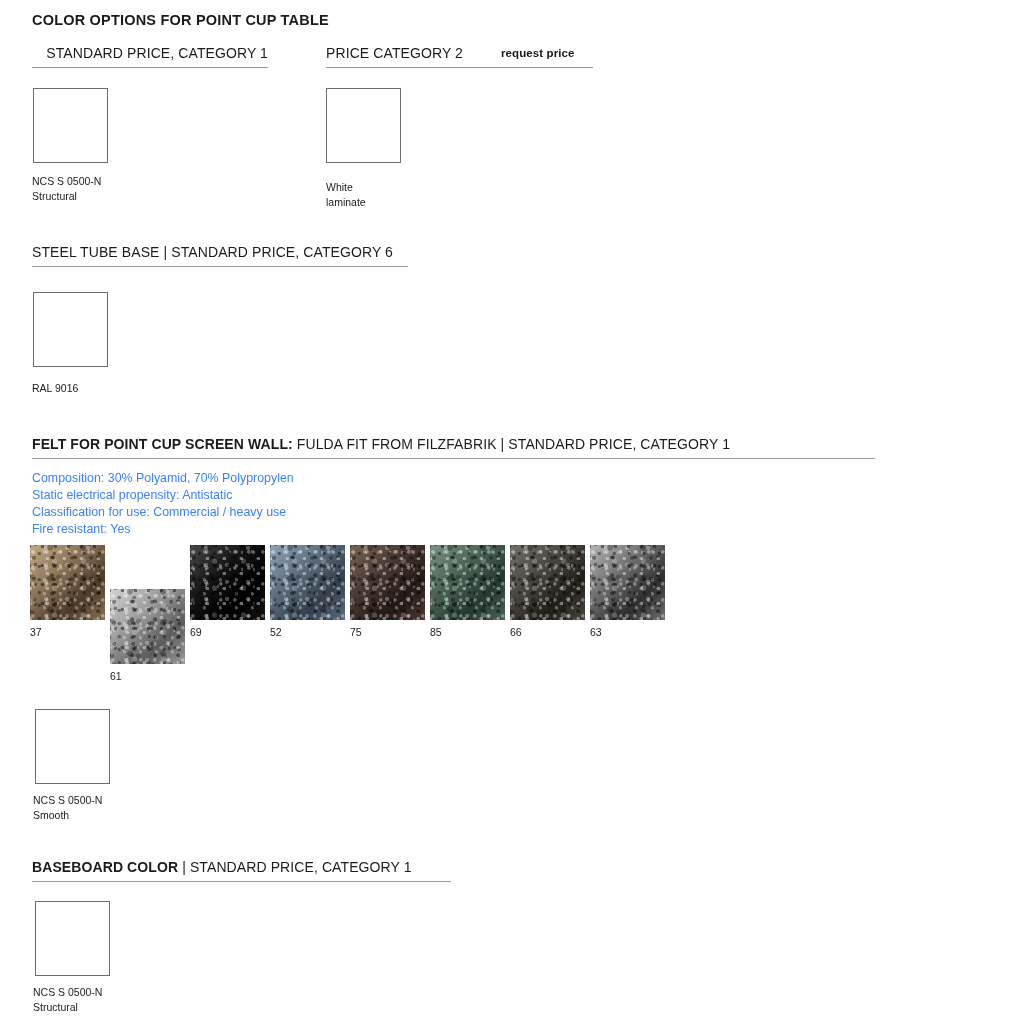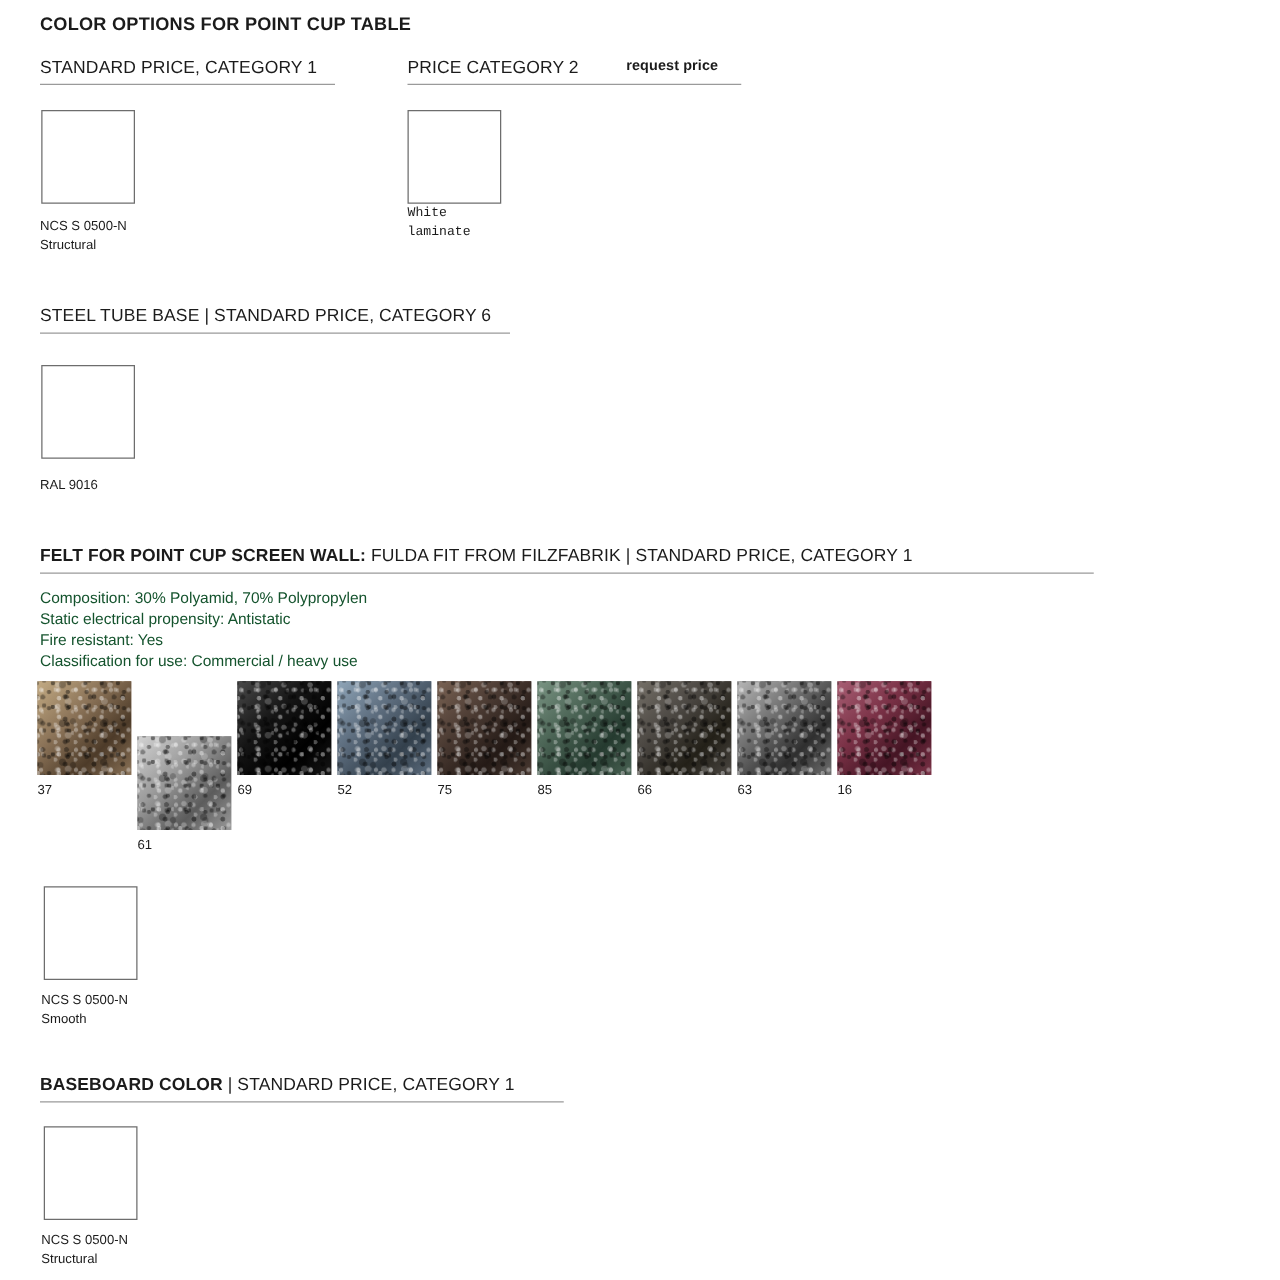--- a/index.html
+++ b/index.html
@@ -55,21 +55,21 @@
     letter-spacing: 0.1px;
     white-space: nowrap;
   }
 
   .spec-list {
     position: absolute;
     left: 32px;
     top: 470px;
     font-size: 12.4px;
     line-height: 17px;
-    color: #14532d;
+    color: #3b82f6;
   }
   .spec-list div { white-space: nowrap; }
 
   
   .swatch-white {
     position: absolute;
     background: #ffffff;
     border: 1px solid #6d6d6d;
     box-sizing: border-box;
   }
@@ -142,59 +142,59 @@
     color: #1b1b1b;
   }
 </style>
 </head>
 <body>
 
 <div class="page">
 
   <div class="doc-title">COLOR OPTIONS FOR POINT CUP TABLE</div>
 
-  <div class="rule-head" style="left:32px; top:44px; width:236px;">
+  <div class="rule-head" style="left:32px; top:44px; width:236px;text-align:right;">
     <span class="n">STANDARD PRICE, CATEGORY 1</span>
   </div>
 
   <div class="rule-head" style="left:326px; top:44px; width:267px;">
     <span class="n">PRICE CATEGORY 2</span>
   </div>
   <div class="tiny-bold" style="left:501px; top:47px;">request price</div>
 
   <div class="swatch-white" style="left:33px; top:88px; width:75px; height:75px;"></div>
   <div class="swatch-caption" style="left:32px; top:174px;">
     <div>NCS S 0500-N</div>
     <div>Structural</div>
   </div>
 
   <div class="swatch-white" style="left:326px; top:88px; width:75px; height:75px;"></div>
-  <div class="swatch-caption" style="left:326px; top:164px;font-family:Liberation Mono, monospace;">
+  <div class="swatch-caption" style="left:326px; top:180px;">
     <div>White</div>
     <div>laminate</div>
   </div>
 
   <div class="rule-head" style="left:32px; top:243px; width:376px;">
     <span class="n">STEEL TUBE BASE | STANDARD PRICE, CATEGORY 6</span>
   </div>
 
   <div class="swatch-white" style="left:33px; top:292px; width:75px; height:75px;"></div>
   <div class="swatch-caption" style="left:32px; top:381px;">
     <div>RAL 9016</div>
   </div>
 
   <div class="rule-head" style="left:32px; top:435px; width:843px;">
     <span class="b">FELT FOR POINT CUP SCREEN WALL:</span><span class="n"> FULDA FIT FROM FILZFABRIK | STANDARD PRICE, CATEGORY 1</span>
   </div>
 
   <div class="spec-list">
     <div>Composition: 30% Polyamid, 70% Polypropylen</div>
     <div>Static electrical propensity: Antistatic</div>
+    <div>Classification for use: Commercial / heavy use</div>
     <div>Fire resistant: Yes</div>
-    <div>Classification for use: Commercial / heavy use</div>
   </div>
 
   <div class="felt-row" id="felt-row">
       <div class="felt-item" style="left: 0px;">
         <div class="felt-chip" style="background-color: rgb(138, 114, 87); background-image: linear-gradient(135deg, rgb(195, 171, 132) 0%, rgb(138, 114, 87) 38%, rgb(77, 59, 41) 70%, rgb(138, 114, 87) 100%);"></div>
         <div class="felt-label">37</div>
       </div>
       <div class="felt-item" style="left: 80px; margin-top: 44px;">
         <div class="felt-chip" style="background-color: rgb(155, 155, 155); background-image: linear-gradient(135deg, rgb(211, 211, 211) 0%, rgb(155, 155, 155) 38%, rgb(92, 92, 92) 70%, rgb(155, 155, 155) 100%);"></div>
         <div class="felt-label">61</div>
@@ -216,24 +216,20 @@
         <div class="felt-label">85</div>
       </div>
       <div class="felt-item" style="left: 480px;">
         <div class="felt-chip" style="background-color: rgb(75, 71, 66); background-image: linear-gradient(135deg, rgb(117, 112, 104) 0%, rgb(75, 71, 66) 38%, rgb(35, 32, 24) 70%, rgb(75, 71, 66) 100%);"></div>
         <div class="felt-label">66</div>
       </div>
       <div class="felt-item" style="left: 560px;">
         <div class="felt-chip" style="background-color: rgb(111, 111, 111); background-image: linear-gradient(135deg, rgb(182, 182, 182) 0%, rgb(111, 111, 111) 38%, rgb(47, 47, 47) 70%, rgb(111, 111, 111) 100%);"></div>
         <div class="felt-label">63</div>
       </div>
-      <div class="felt-item" style="left: 640px;">
-        <div class="felt-chip" style="background-color: rgb(123, 50, 71); background-image: linear-gradient(135deg, rgb(168, 95, 116) 0%, rgb(123, 50, 71) 38%, rgb(69, 21, 36) 70%, rgb(123, 50, 71) 100%);"></div>
-        <div class="felt-label">16</div>
-      </div>
     </div>
 
 
   <div class="swatch-white" style="left:35px; top:709px; width:75px; height:75px;"></div>
   <div class="swatch-caption" style="left:33px; top:793px;">
     <div>NCS S 0500-N</div>
     <div>Smooth</div>
   </div>
 
   <div class="rule-head" style="left:32px; top:858px; width:419px;">

